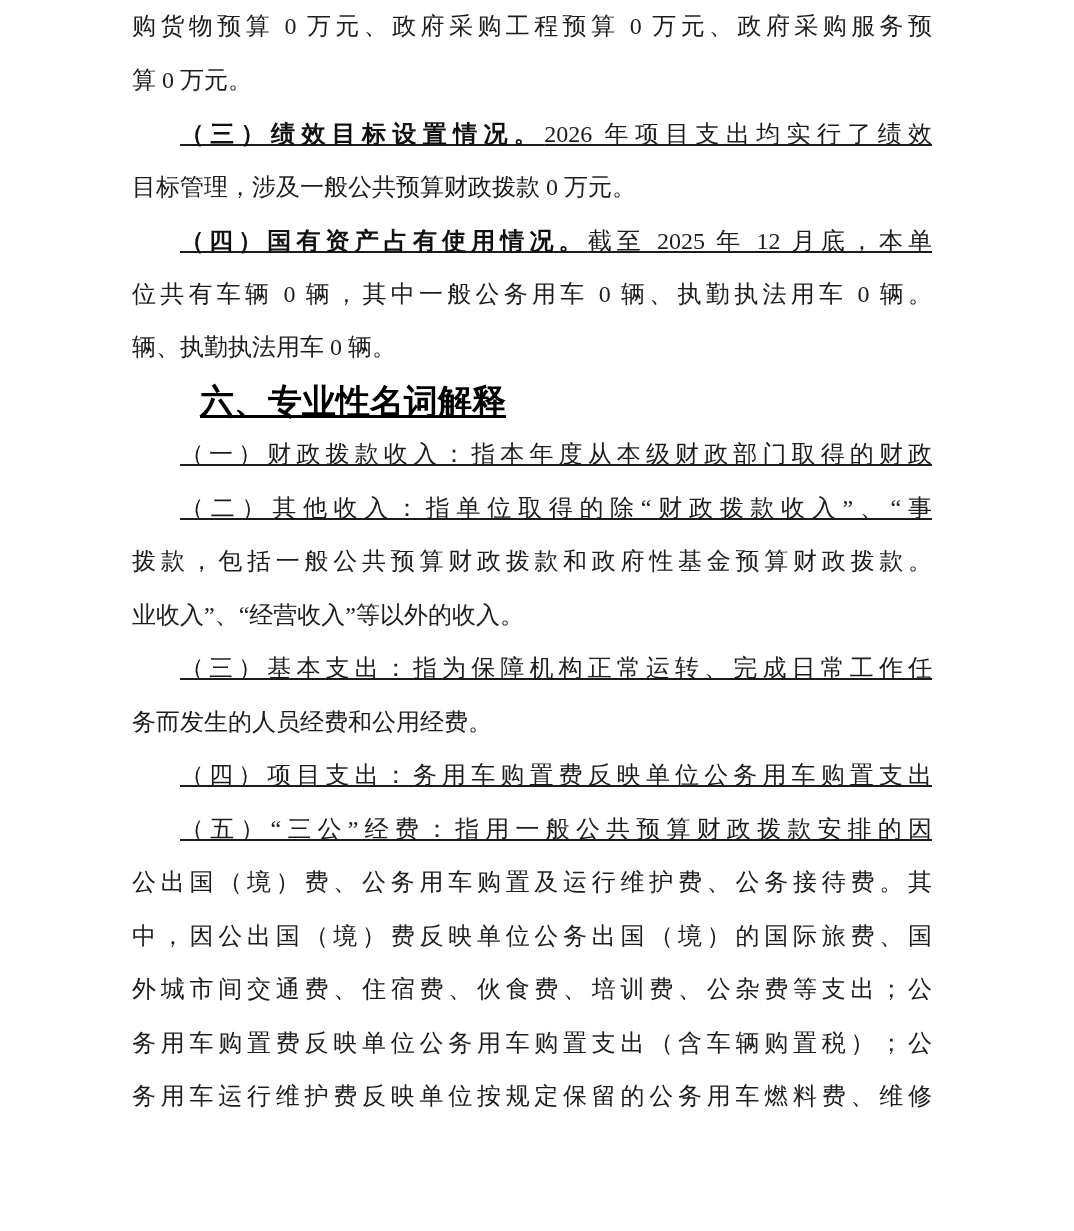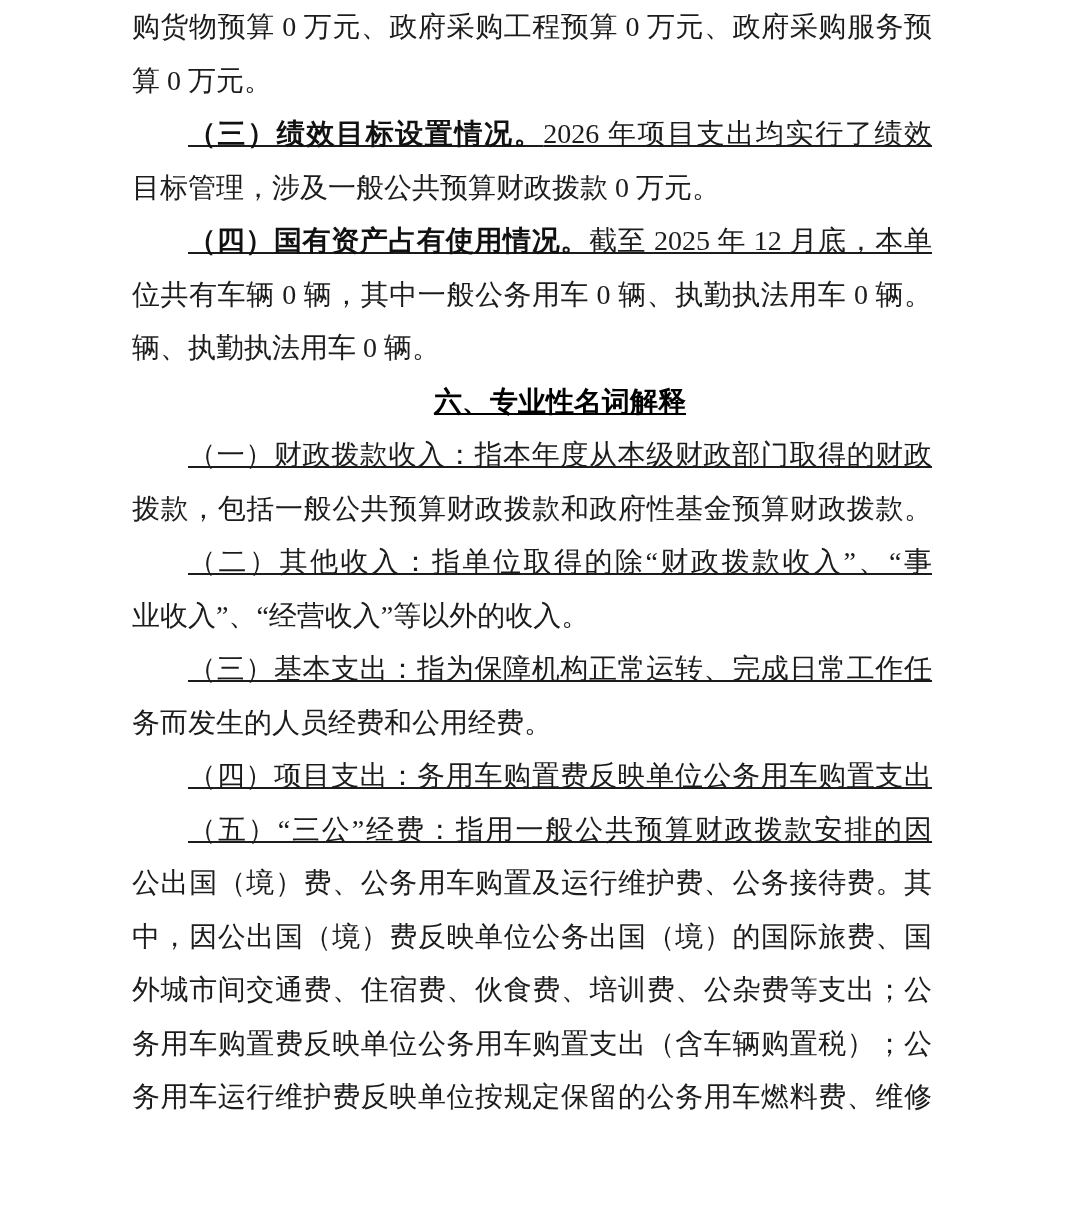--- a/index.html
+++ b/index.html
@@ -17,21 +17,21 @@
   }
   .text-block {
     position: absolute;
     left: 132px;
     top: 0;
     width: 800px;
   }
   .line {
     height: 53.52px;
     line-height: 53.52px;
-    font-size: 28px;
+    font-size: 24px;
     color: #1c1c1c;
     white-space: pre-wrap;
     text-align: left;
     overflow: visible;
   }
   .line.fill {
     text-align: justify;
     text-align-last: justify;
     text-justify: inter-character;
   }
@@ -40,42 +40,42 @@
     text-decoration: underline;
   }
   .line .bold-seg {
     font-family: "Liberation Sans", "DejaVu Sans", sans-serif;
     font-weight: 700;
     color: #111111;
   }
   .line.heading {
     font-family: "Liberation Sans", "DejaVu Sans", sans-serif;
     font-weight: 700;
-    font-size: 28px;
+    font-size: 34px;
     color: #000000;
-    text-align: center;
+    text-align: left;
     text-align-last: auto;
   }
 </style>
 </head>
 <body>
 
 <div class="page" style="background: rgb(255, 255, 255);">
   <div class="text-block" id="lines-container">
       <div class="line fill" style="color: rgb(28, 28, 28);"><span>购货物预算 0 万元、政府采购工程预算 0 万元、政府采购服务预</span></div>
       <div class="line" style="color: rgb(28, 28, 28);"><span>算 0 万元。</span></div>
       <div class="line indent fill" style="color: rgb(28, 28, 28);"><span class="bold-seg">（三）绩效目标设置情况。</span><span>2026 年项目支出均实行了绩效</span></div>
       <div class="line" style="color: rgb(28, 28, 28);"><span>目标管理，涉及一般公共预算财政拨款 0 万元。</span></div>
       <div class="line indent fill" style="color: rgb(28, 28, 28);"><span class="bold-seg">（四）国有资产占有使用情况。</span><span>截至 2025 年 12 月底，本单</span></div>
       <div class="line fill" style="color: rgb(28, 28, 28);"><span>位共有车辆 0 辆，其中一般公务用车 0 辆、执勤执法用车 0 辆。</span></div>
       <div class="line" style="color: rgb(28, 28, 28);"><span>辆、执勤执法用车 0 辆。</span></div>
       <div class="line indent heading" style="color: rgb(0, 0, 0);"><span>六、专业性名词解释</span></div>
       <div class="line indent fill" style="color: rgb(28, 28, 28);"><span>（一）财政拨款收入：指本年度从本级财政部门取得的财政</span></div>
+      <div class="line indent fill" style="color: rgb(28, 28, 28);"><span>（二）其他收入：指单位取得的除“财政拨款收入”、“事</span></div>
       <div class="line fill" style="color: rgb(28, 28, 28);"><span>拨款，包括一般公共预算财政拨款和政府性基金预算财政拨款。</span></div>
-      <div class="line indent fill" style="color: rgb(28, 28, 28);"><span>（二）其他收入：指单位取得的除“财政拨款收入”、“事</span></div>
       <div class="line" style="color: rgb(28, 28, 28);"><span>业收入”、“经营收入”等以外的收入。</span></div>
       <div class="line indent fill" style="color: rgb(28, 28, 28);"><span>（三）基本支出：指为保障机构正常运转、完成日常工作任</span></div>
       <div class="line" style="color: rgb(28, 28, 28);"><span>务而发生的人员经费和公用经费。</span></div>
       <div class="line indent fill" style="color: rgb(28, 28, 28);"><span>（四）项目支出：务用车购置费反映单位公务用车购置支出</span></div>
       <div class="line indent fill" style="color: rgb(28, 28, 28);"><span>（五）“三公”经费：指用一般公共预算财政拨款安排的因</span></div>
       <div class="line fill" style="color: rgb(28, 28, 28);"><span>公出国（境）费、公务用车购置及运行维护费、公务接待费。其</span></div>
       <div class="line fill" style="color: rgb(28, 28, 28);"><span>中，因公出国（境）费反映单位公务出国（境）的国际旅费、国</span></div>
       <div class="line fill" style="color: rgb(28, 28, 28);"><span>外城市间交通费、住宿费、伙食费、培训费、公杂费等支出；公</span></div>
       <div class="line fill" style="color: rgb(28, 28, 28);"><span>务用车购置费反映单位公务用车购置支出（含车辆购置税）；公</span></div>
       <div class="line fill" style="color: rgb(28, 28, 28);"><span>务用车运行维护费反映单位按规定保留的公务用车燃料费、维修</span></div>

